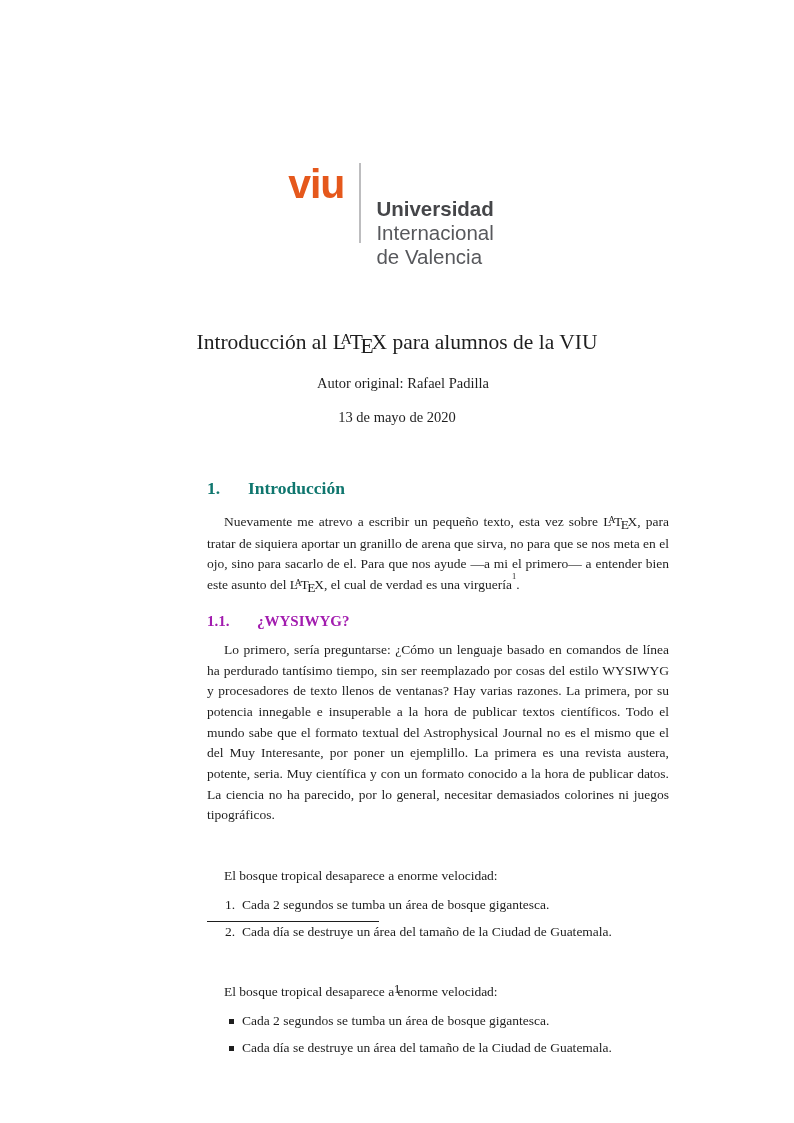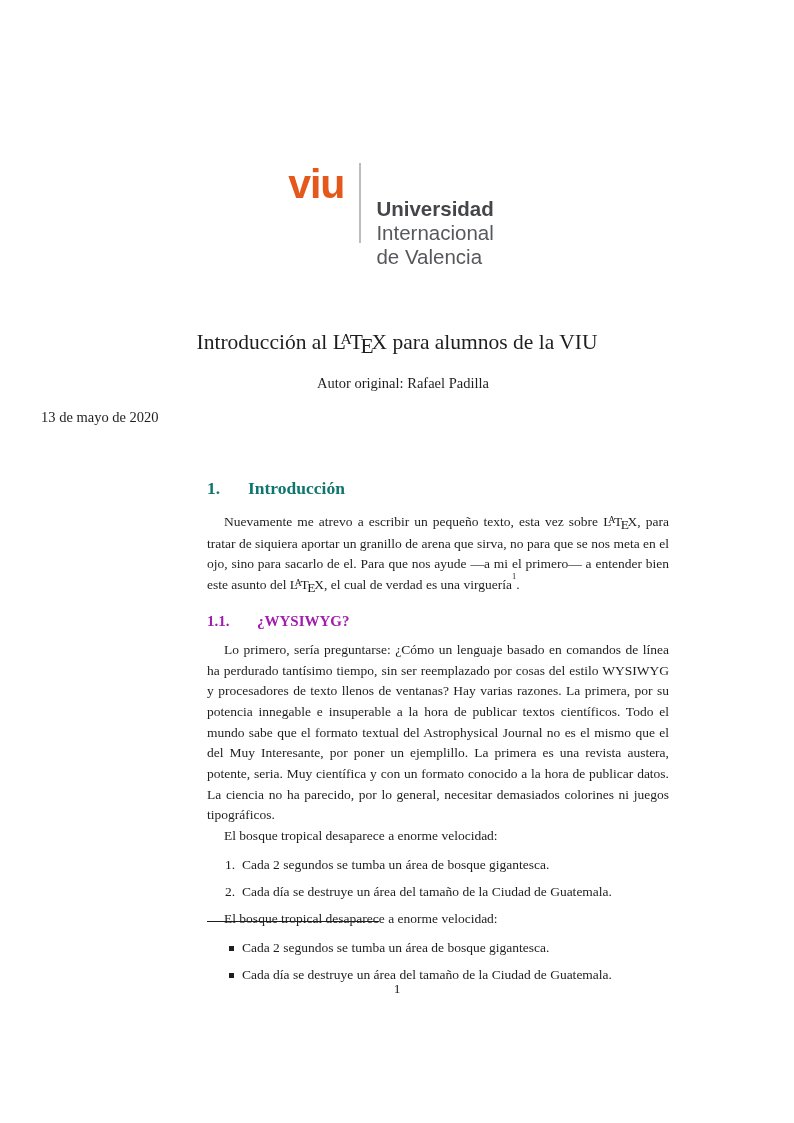--- a/index.html
+++ b/index.html
@@ -71,21 +71,21 @@
     width: 100%;
     text-align: center;
     font-size: 14.5px;
     margin-left: 6px;
   }
   .doc-date {
     position: absolute;
     top: 409px;
     left: 0;
     width: 100%;
-    text-align: left;
+    text-align: center;
     font-size: 14.5px;
   }
 
   
   .latex { white-space: nowrap; }
   .latex .lA {
     font-size: 0.72em;
     position: relative;
     top: -0.33em;
     margin-left: -0.34em;
@@ -103,21 +103,21 @@
     position: absolute;
     left: 166px;
     top: 0;
     width: 462px;
   }
   .body-text {
     font-size: 13.5px;
     line-height: 20.7px;
     text-align: justify;
   }
-  .par { text-indent: 17px; }
+  .par { text-indent: 17px; margin-top: 40px; }
   h2.sec {
     margin-top: 478px; 
     font-size: 17.5px;
     font-weight: bold;
     color: #0f766e;
   }
   h2.sec .sec-num { display: inline-block; width: 41px; }
   .par-intro { margin-top: 13px; }
   h3.subsec {
     margin-top: 16px;

